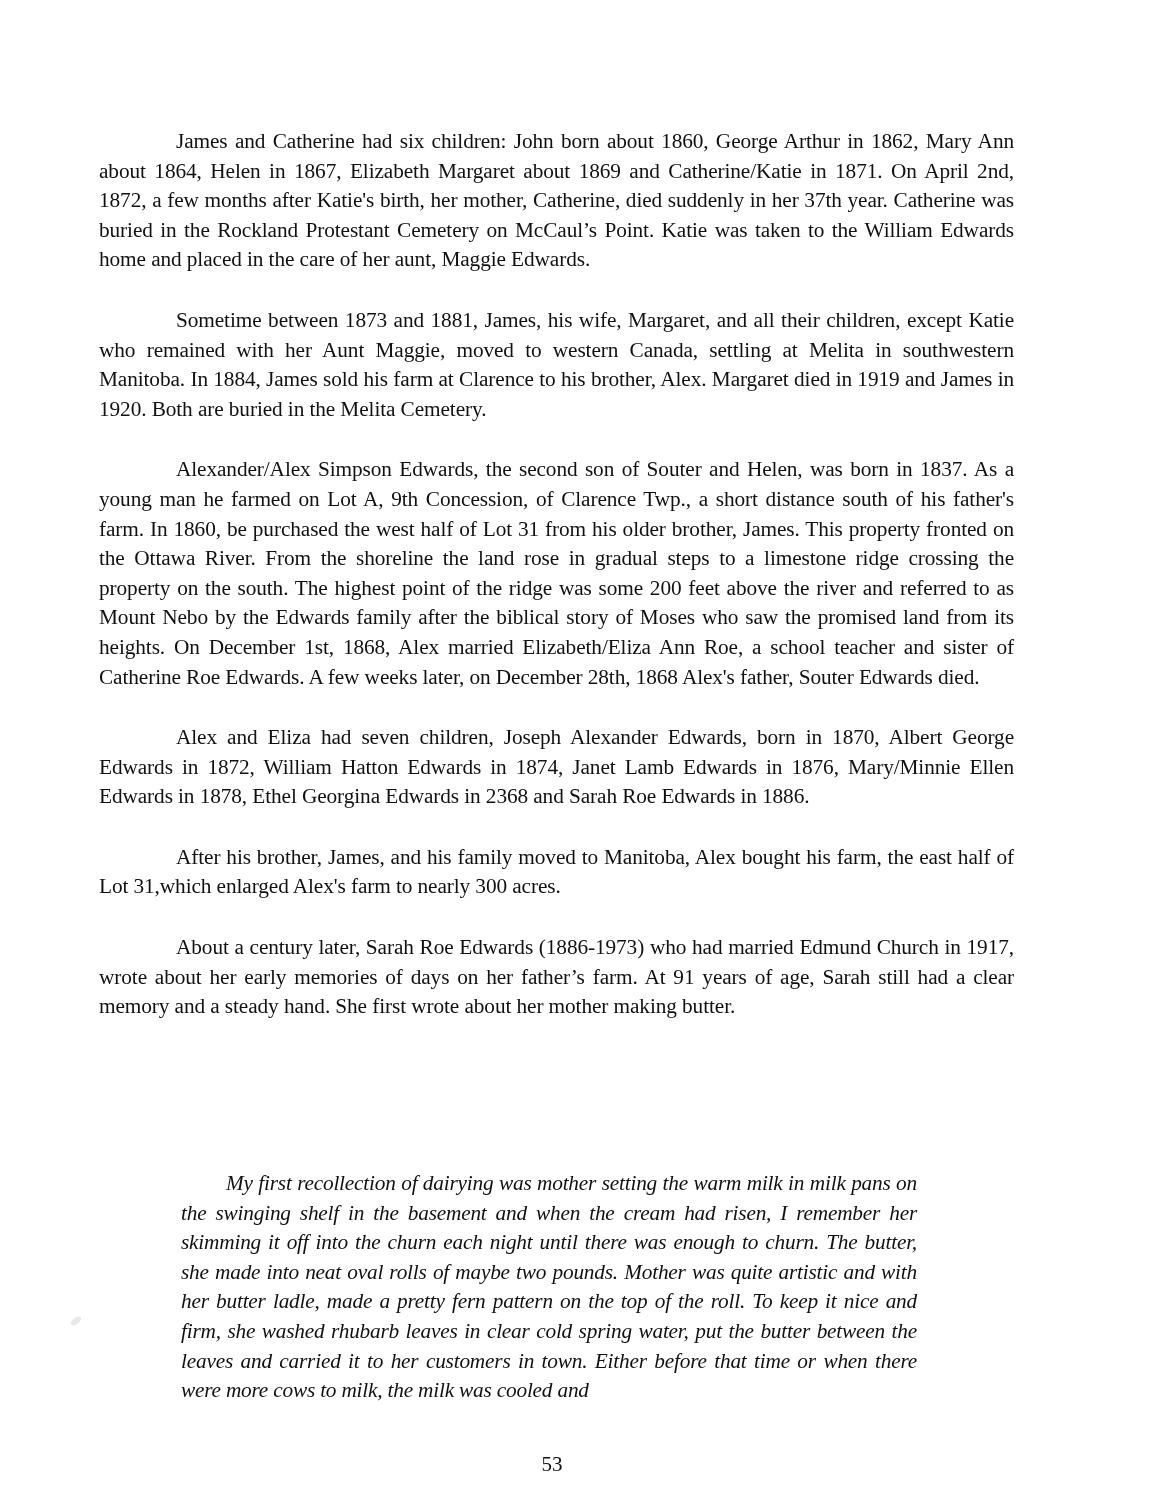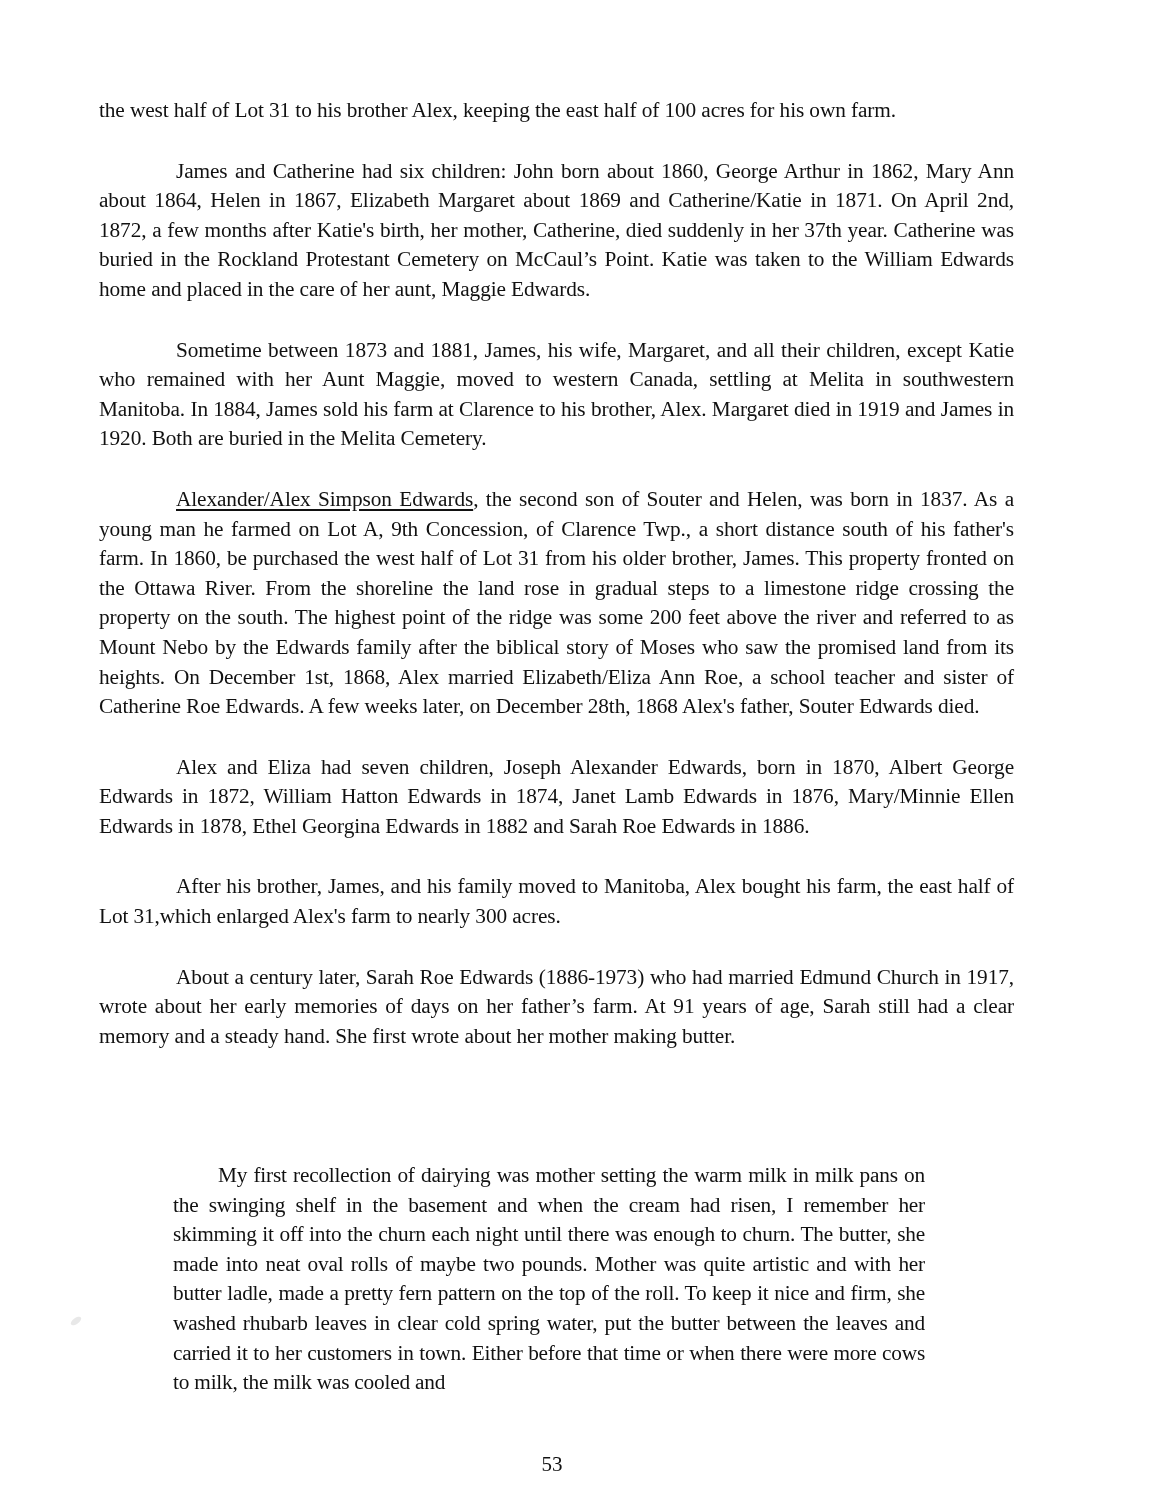--- a/index.html
+++ b/index.html
@@ -26,31 +26,31 @@
       font-size: 21.3px;
       line-height: 29.6px;
       text-align: justify;
       letter-spacing: -0.1px;
     }
     .indent {
       text-indent: 77px;
       margin-top: 31px;
     }
     .underline {
-      text-decoration: underline;
       text-underline-offset: 3px;
     }
     .quote {
       position: absolute;
       left: 165px;
       top: 1153px;
       width: 768px;
     }
     .quote p {
-      margin: 8px;
+      margin: 16px;
+      font-style: italic;
       font-size: 21.3px;
       line-height: 29.6px;
       text-align: justify;
       text-indent: 45px;
       letter-spacing: -0.2px;
     }
     .page-number {
       position: absolute;
       left: 0;
       width: 1104px;
@@ -67,25 +67,24 @@
       background: #d8d8d8;
       border-radius: 50%;
       transform: rotate(-35deg);
       opacity: 0.6;
     }
   </style>
 </head>
 <body>
 
 <div class="page">
-  <p class="para">the west half of Lot 31 to his brother Alex, keeping the east half of 100 acres for his own farm.</p>
   <p class="para indent">James and Catherine had six children: John born about 1860, George Arthur in 1862, Mary Ann about 1864, Helen in 1867, Elizabeth Margaret about 1869 and Catherine/Katie in 1871. On April 2nd, 1872, a few months after Katie's birth, her mother, Catherine, died suddenly in her 37th year.  Catherine was buried in the Rockland Protestant Cemetery on McCaul’s Point.  Katie was taken to the William Edwards home and placed in the care of her aunt, Maggie Edwards.</p>
   <p class="para indent">Sometime between 1873 and 1881, James, his wife, Margaret, and all their children, except Katie who remained with her Aunt Maggie, moved to western Canada, settling at Melita in southwestern Manitoba.  In 1884, James sold his farm at Clarence to his brother, Alex. Margaret died in 1919 and James in 1920.  Both are buried in the Melita Cemetery.</p>
   <p class="para indent"><span class="underline">Alexander/Alex Simpson Edwards</span><span>, the second son of Souter and Helen, was born in 1837.  As a young man he farmed on Lot A, 9th Concession, of Clarence Twp., a short distance south of his father's farm.  In 1860, be purchased the west half of Lot 31 from his older brother, James.  This property fronted on the Ottawa River.  From the shoreline the land rose in gradual steps to a limestone ridge crossing the property on the south.  The highest point of the ridge was some 200 feet above the river and referred to as Mount Nebo by the Edwards family after the biblical story of Moses who saw the promised land from its heights.  On December 1st, 1868, Alex married Elizabeth/Eliza Ann Roe, a school teacher and sister of Catherine Roe Edwards.  A few weeks later, on December 28th, 1868 Alex's father, Souter Edwards died.</span></p>
-  <p class="para indent">Alex and Eliza had seven children, Joseph Alexander Edwards, born in 1870, Albert George Edwards in 1872, William Hatton Edwards in 1874, Janet Lamb Edwards in 1876, Mary/Minnie Ellen Edwards in 1878, Ethel Georgina Edwards in 1882 and Sarah Roe Edwards in 1886.</p>
+  <p class="para indent">Alex and Eliza had seven children, Joseph Alexander Edwards, born in 1870, Albert George Edwards in 1872, William Hatton Edwards in 1874, Janet Lamb Edwards in 1876, Mary/Minnie Ellen Edwards in 1878, Ethel Georgina Edwards in 2368 and Sarah Roe Edwards in 1886.</p>
   <p class="para indent">After his brother, James, and his family moved to Manitoba, Alex bought his farm, the east half of Lot 31,which enlarged Alex's farm to nearly 300 acres.</p>
   <p class="para indent">About a century later, Sarah Roe Edwards (1886-1973) who had married Edmund Church in 1917, wrote about her early memories of days on her father’s farm. At 91 years of age, Sarah still had a clear memory and a steady hand. She first wrote about her mother making butter.</p>
 </div>
 
 <div class="quote">
   <p>My first recollection of dairying was mother setting the warm milk in milk pans on the swinging shelf in the basement and  when the cream had risen, I remember her skimming it off into the churn each night until there was enough to churn.  The butter, she made into neat oval rolls of maybe two pounds.  Mother was quite artistic and with her butter ladle, made a pretty fern pattern on the top of the roll.  To keep it nice and firm, she washed rhubarb leaves in clear cold spring water, put the butter between the leaves and carried it to her customers in town.  Either before that time or when there were more cows to milk, the milk was cooled and</p>
 </div>
 
 <div class="smudge"></div>
 

